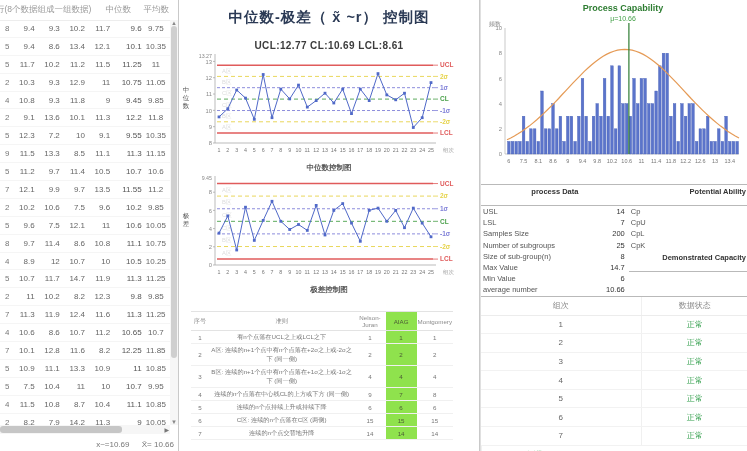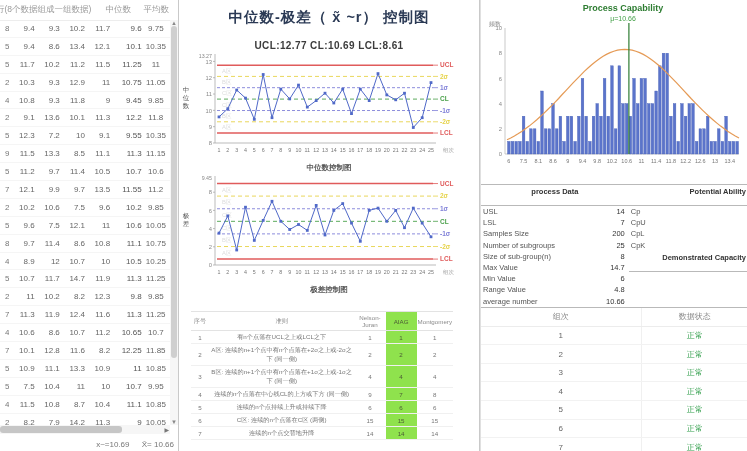--- a/index.html
+++ b/index.html
@@ -682,24 +682,20 @@
             </div>
             <div class="pd-row">
               <span class="l">Max Value</span>
               <span class="v">14.7</span>
             </div>
             <div class="pd-row">
               <span class="l">Min Value</span>
               <span class="v">6</span>
             </div>
             <div class="pd-row">
-              <span class="l">Range Value</span>
-              <span class="v">4.8</span>
-            </div>
-            <div class="pd-row">
               <span class="l">average number</span>
               <span class="v">10.66</span>
             </div>
           </div>
       </div>
       <div class="pd-right">
         <div class="pd-header r">Potential Ability</div>
         <div id="pot-rows">
             <div class="pd-row">
               <span class="l">Cp</span>

